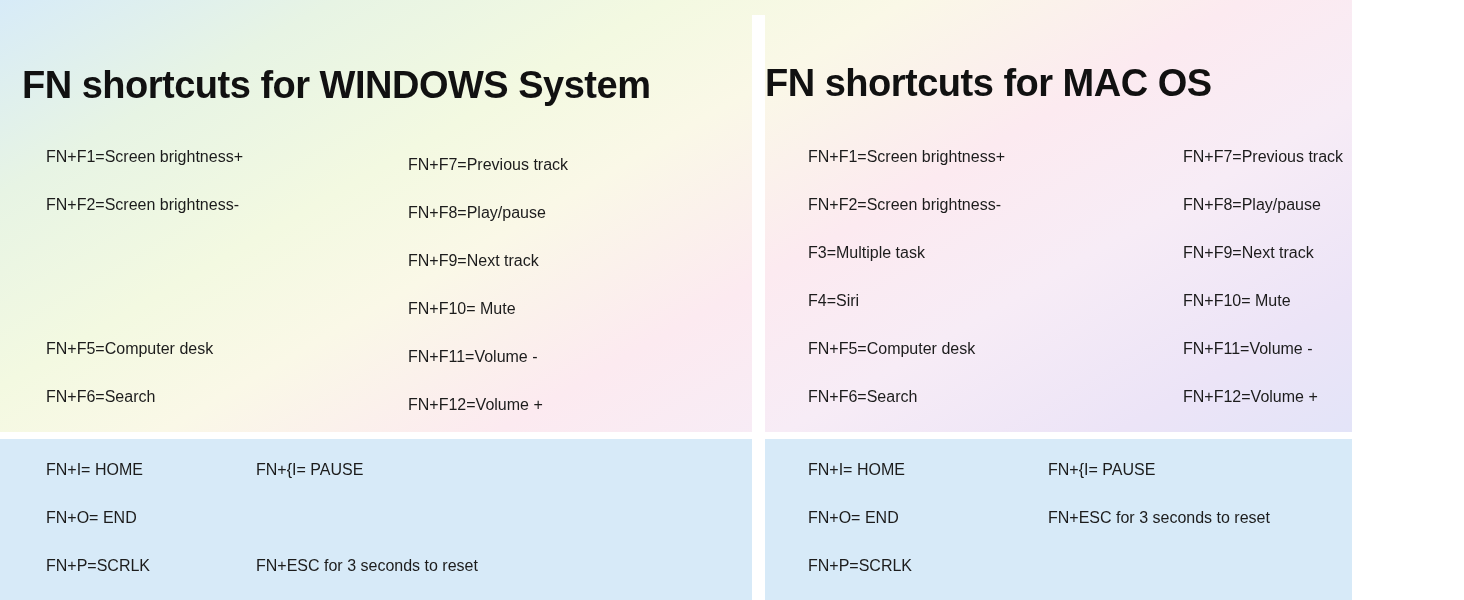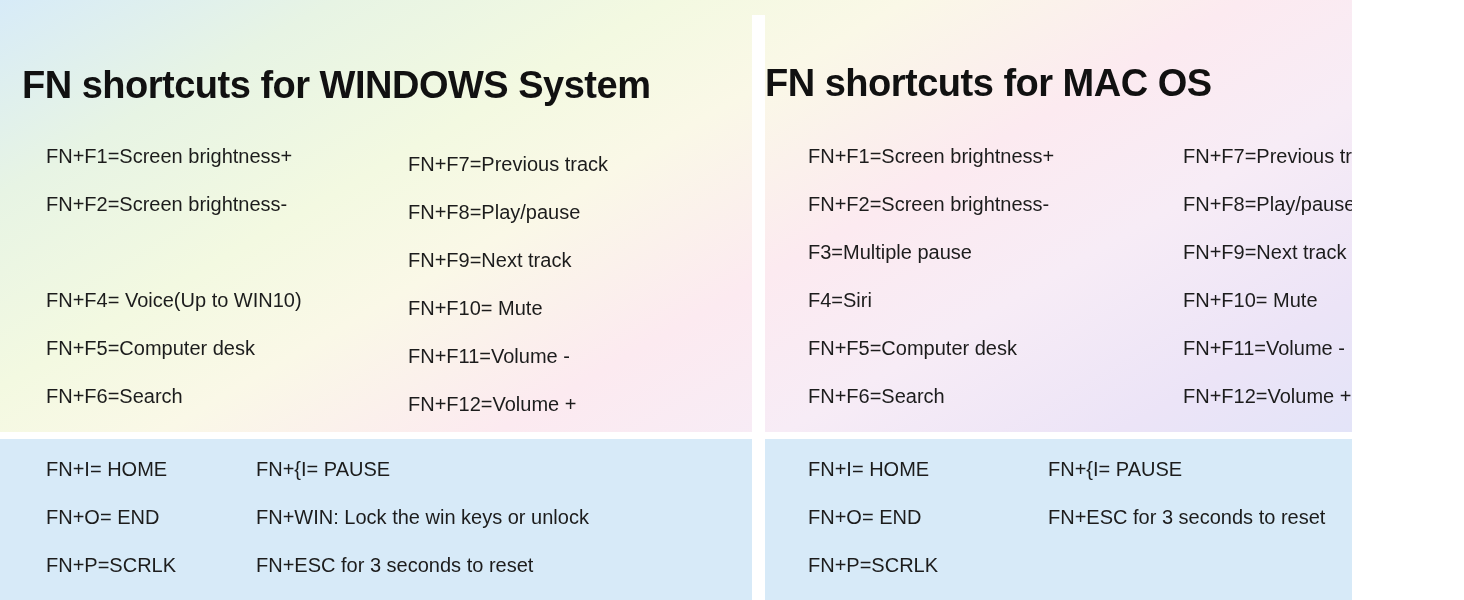--- a/index.html
+++ b/index.html
@@ -55,60 +55,58 @@
     font-weight: bold;
     line-height: 42px;
     letter-spacing: -0.5px;
     color: #111111;
   }
   .title-mac {
     width: 699px;
     text-align: left;
   }
   .body-txt {
-    font-size: 20px;
+    font-size: 16px;
   }
 </style>
 </head>
 <body>
 
 <div class="poster">
 
   <div class="bottom-band"></div>
   <div class="sep-h"></div>
   <div class="sep-v"></div>
 
   <div class="t title" style="left:22px; top:64px;">FN shortcuts for WINDOWS System</div>
 
   <div class="t body-txt" style="left:46px; top:145px;">FN+F1=Screen brightness+</div>
   <div class="t body-txt" style="left:46px; top:193px;">FN+F2=Screen brightness-</div>
-  <div class="t body-txt" style="left:46px; top:289px;">FN+F4= Voice(Up to WIN10)</div>
   <div class="t body-txt" style="left:46px; top:337px;">FN+F5=Computer desk</div>
   <div class="t body-txt" style="left:46px; top:385px;">FN+F6=Search</div>
 
   <div class="t body-txt" style="left:408px; top:153px;">FN+F7=Previous track</div>
   <div class="t body-txt" style="left:408px; top:201px;">FN+F8=Play/pause</div>
   <div class="t body-txt" style="left:408px; top:249px;">FN+F9=Next track</div>
   <div class="t body-txt" style="left:408px; top:297px;">FN+F10= Mute</div>
   <div class="t body-txt" style="left:408px; top:345px;">FN+F11=Volume -</div>
   <div class="t body-txt" style="left:408px; top:393px;">FN+F12=Volume +</div>
 
   <div class="t body-txt" style="left:46px; top:458px;">FN+I= HOME</div>
   <div class="t body-txt" style="left:46px; top:506px;">FN+O= END</div>
   <div class="t body-txt" style="left:46px; top:554px;">FN+P=SCRLK</div>
 
   <div class="t body-txt" style="left:256px; top:458px;">FN+{I= PAUSE</div>
-  <div class="t body-txt" style="left:256px; top:506px;">FN+WIN: Lock the win keys or unlock</div>
   <div class="t body-txt" style="left:256px; top:554px;">FN+ESC for 3 seconds to reset</div>
 
   <div class="t title title-mac" style="left:765px; top:62px;">FN shortcuts for MAC OS</div>
 
   <div class="t body-txt" style="left:808px; top:145px;">FN+F1=Screen brightness+</div>
   <div class="t body-txt" style="left:808px; top:193px;">FN+F2=Screen brightness-</div>
-  <div class="t body-txt" style="left:808px; top:241px;">F3=Multiple pause</div>
+  <div class="t body-txt" style="left:808px; top:241px;">F3=Multiple task</div>
   <div class="t body-txt" style="left:808px; top:289px;">F4=Siri</div>
   <div class="t body-txt" style="left:808px; top:337px;">FN+F5=Computer desk</div>
   <div class="t body-txt" style="left:808px; top:385px;">FN+F6=Search</div>
 
   <div class="t body-txt" style="left:1183px; top:145px;">FN+F7=Previous track</div>
   <div class="t body-txt" style="left:1183px; top:193px;">FN+F8=Play/pause</div>
   <div class="t body-txt" style="left:1183px; top:241px;">FN+F9=Next track</div>
   <div class="t body-txt" style="left:1183px; top:289px;">FN+F10= Mute</div>
   <div class="t body-txt" style="left:1183px; top:337px;">FN+F11=Volume -</div>
   <div class="t body-txt" style="left:1183px; top:385px;">FN+F12=Volume +</div>

